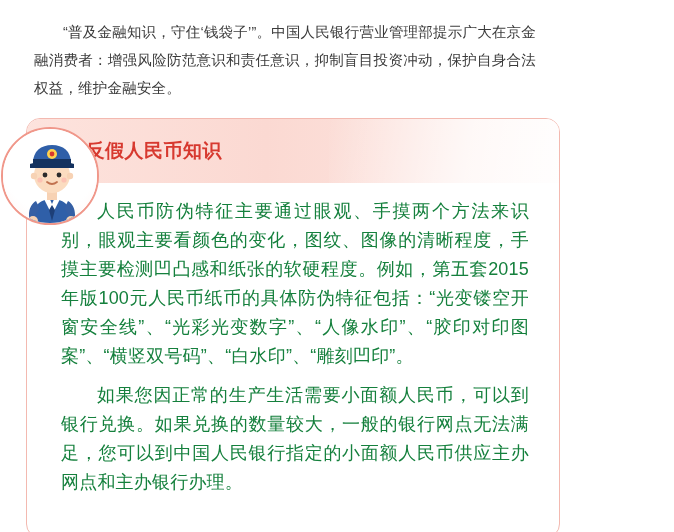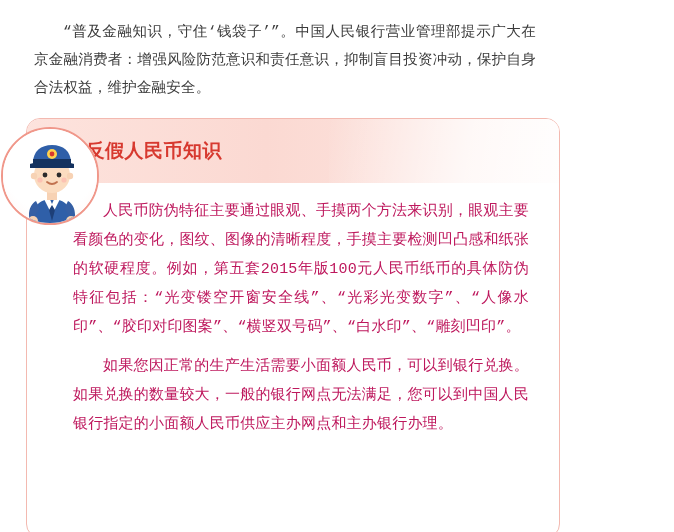--- a/index.html
+++ b/index.html
@@ -12,21 +12,20 @@
     background: #ffffff;
     font-family: "Liberation Sans", sans-serif;
     overflow: hidden;
   }
 
   .page {
     position: relative;
     width: 570px;
     height: 532px;
     box-sizing: border-box;
-    font-family: Liberation Mono, monospace;
   }
 
   
   .intro {
     padding: 18px 34px 10px 34px;
     box-sizing: border-box;
   }
   .intro p {
     margin: 0;
     font-size: 14.5px;
@@ -95,24 +94,24 @@
     position: absolute;
     left: 0; top: 0; right: 0; bottom: 0;
     background: radial-gradient(circle at 50% 38%, #ffffff 0%, #ffffff 62%, #fff4f2 100%);
   }
 
   
   .card-body {
     padding: 14px 30px 24px 34px;
   }
   .card-body p {
-    margin: 0 0 10px 12px;
-    font-size: 15px;
+    margin: 0 0 10px 0;
+    font-size: 18px;
     line-height: 29px;
-    color: #be185d;
+    color: #15803d;
     text-align: justify;
     text-indent: 2em;
     letter-spacing: 0.2px;
   }
   .card-body p:last-child { margin-bottom: 0; }
 </style>
 </head>
 <body>
 
 <div class="page">

